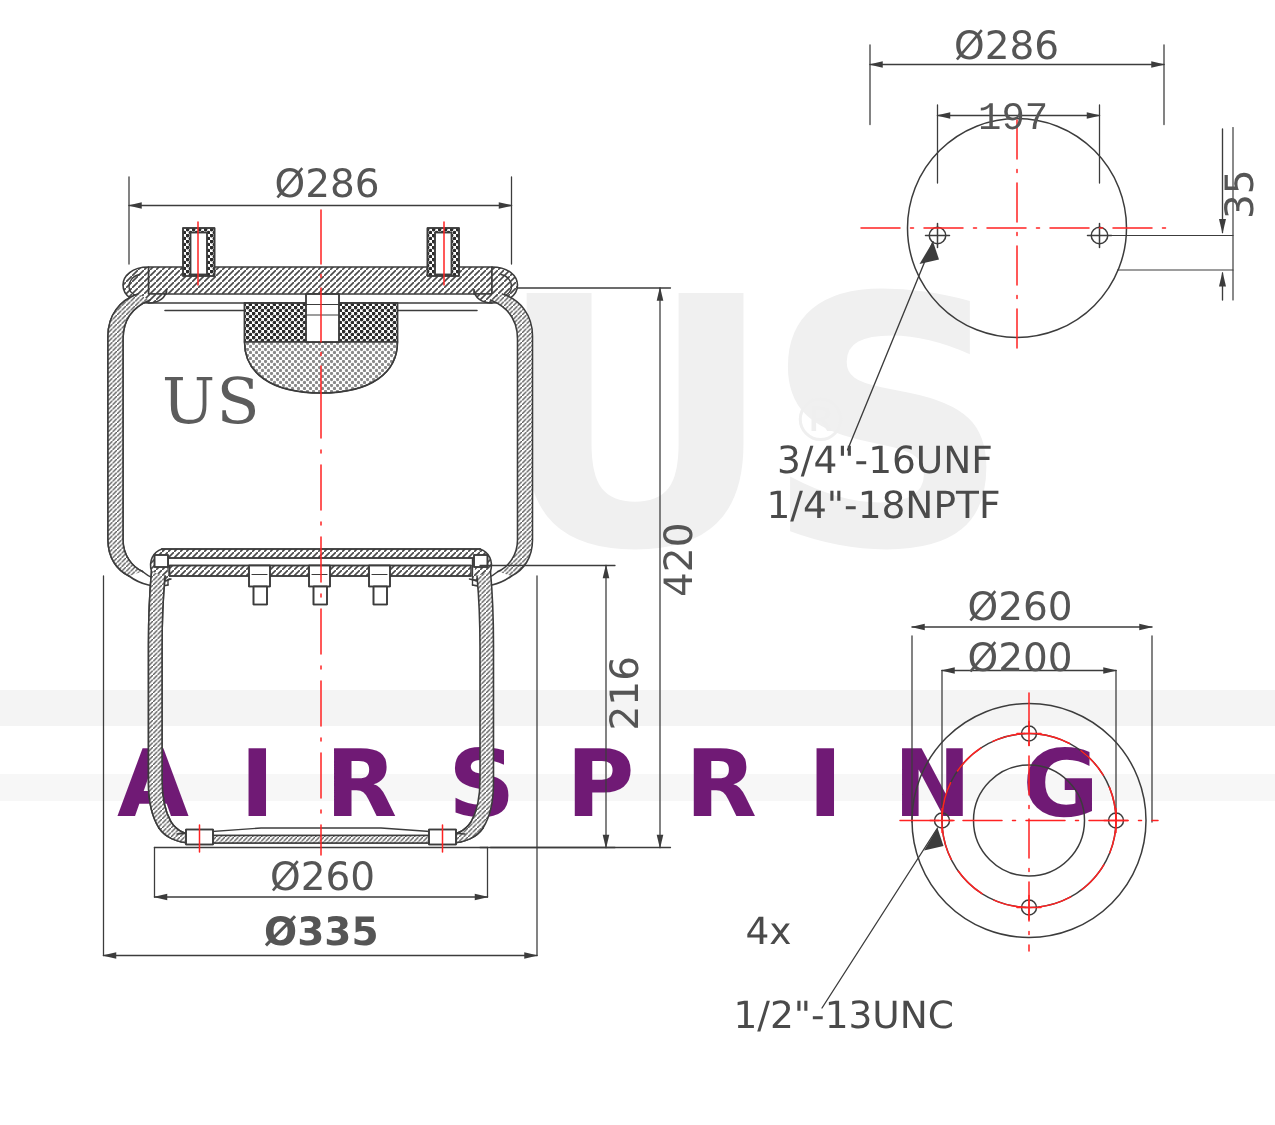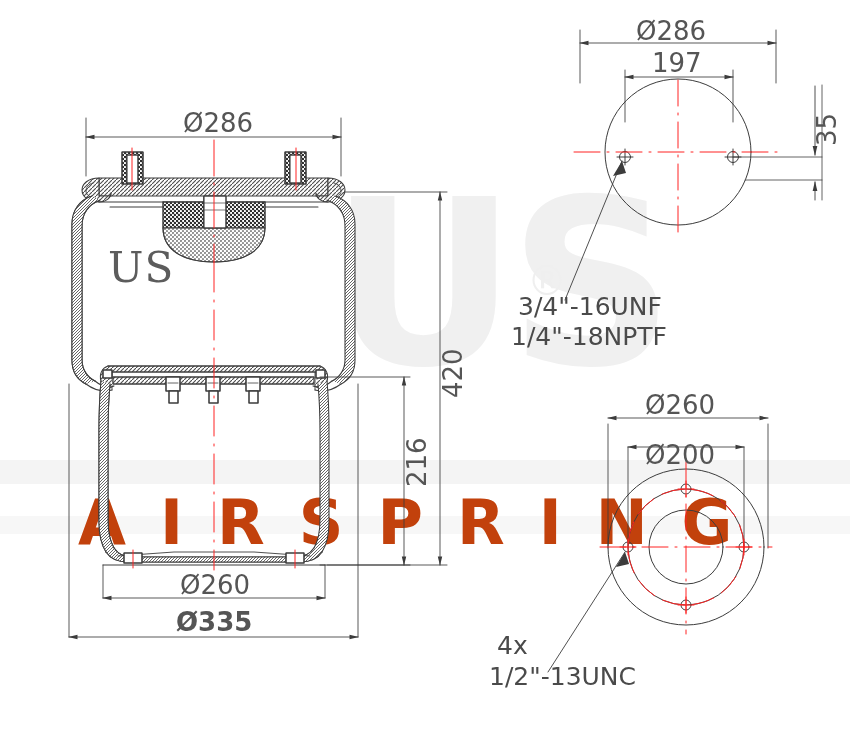--- a/index.html
+++ b/index.html
@@ -14,21 +14,21 @@
   .wm{position:absolute;pointer-events:none;user-select:none;}
   
   #wm-us{
     left:330px;top:170px;font-family:"DejaVu Sans","Liberation Sans",sans-serif;
     font-size:230px;font-weight:bold;color:#f0f0f0;letter-spacing:-8px;line-height:1;
   }
   #wm-r{
     left:527px;top:258px;font-size:40px;color:#efefef;font-weight:normal;
   }
   #wm-airspring{
-    left:78px;top:492px;font-size:62px;font-weight:bold;color:#c2410c;
+    left:78px;top:492px;font-size:62px;font-weight:bold;color:#701a75;
     letter-spacing:34px;line-height:1;white-space:nowrap;
   }
   #wm-band1{left:0px;top:460px;width:850px;height:24px;background:#f4f4f4;}
   #wm-band2{left:0px;top:516px;width:850px;height:18px;background:#f7f7f7;}
   
   .dim{
     position:absolute;font-family:"DejaVu Sans","Liberation Sans",sans-serif;
     font-size:26px;color:#555;white-space:nowrap;letter-spacing:0px;
   }
   .note{
@@ -316,27 +316,27 @@
   <div class="dim vert" style="left:438px;top:398px;">420</div>
 
   <div class="dim vert" style="left:402px;top:487px;">216</div>
 
   <div class="dim" style="left:180px;top:570px;">Ø260</div>
 
   <div class="dim" style="left:176px;top:607px;font-weight:bold;">Ø335</div>
 
   <div class="dim" style="left:636px;top:16px;">Ø286</div>
 
-  <div class="dim" style="left:652px;top:48px;">197</div>
+  <div class="dim" style="left:652px;top:64px;font-family:Liberation Mono, monospace;">197</div>
 
   <div class="dim vert" style="left:812px;top:146px;">35</div>
 
   <div class="note" style="left:518px;top:292px;">3/4"-16UNF</div>
   <div class="note" style="left:511px;top:322px;">1/4"-18NPTF</div>
 
   <div class="dim" style="left:645px;top:390px;">Ø260</div>
 
-  <div class="dim" style="left:645px;top:424px;margin-top:16px;">Ø200</div>
-
-  <div class="note" style="left:497px;top:631px;">4x</div>
+  <div class="dim" style="left:645px;top:424px;">Ø200</div>
+
+  <div class="note" style="left:497px;top:606px;">4x</div>
   <div class="note" style="left:489px;top:662px;">1/2"-13UNC</div>
 
 </div>
 
 </body></html>

